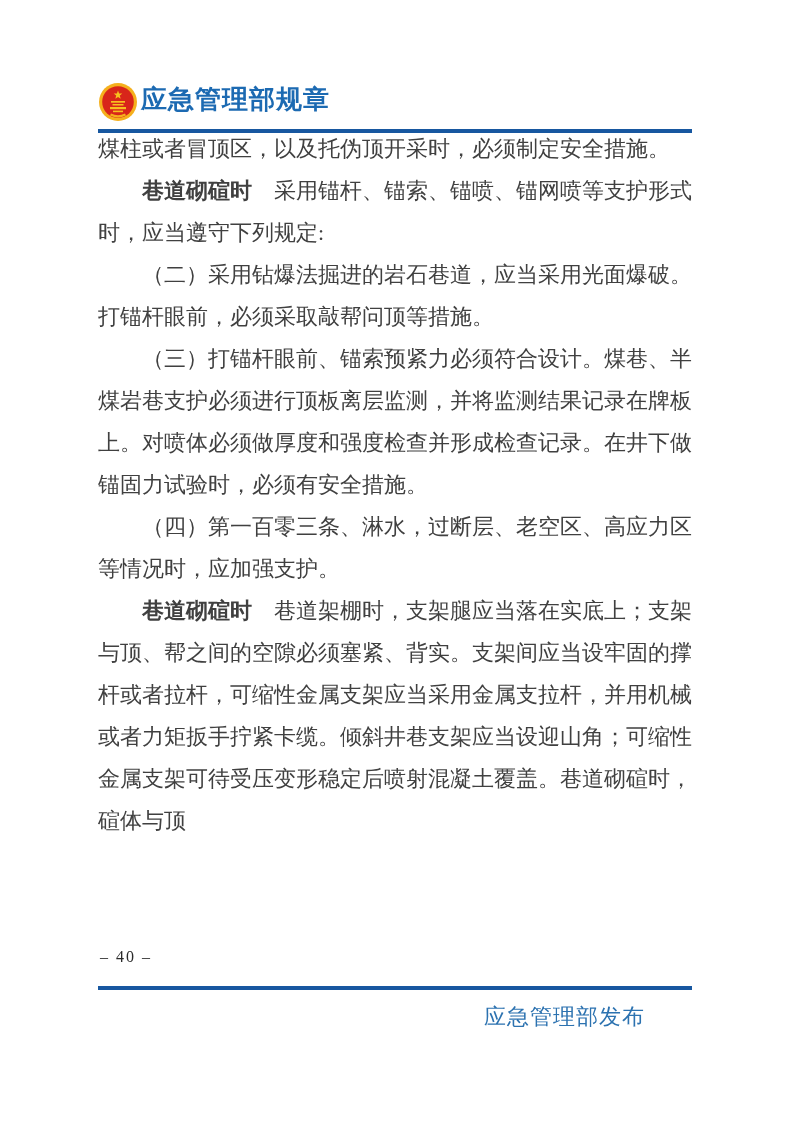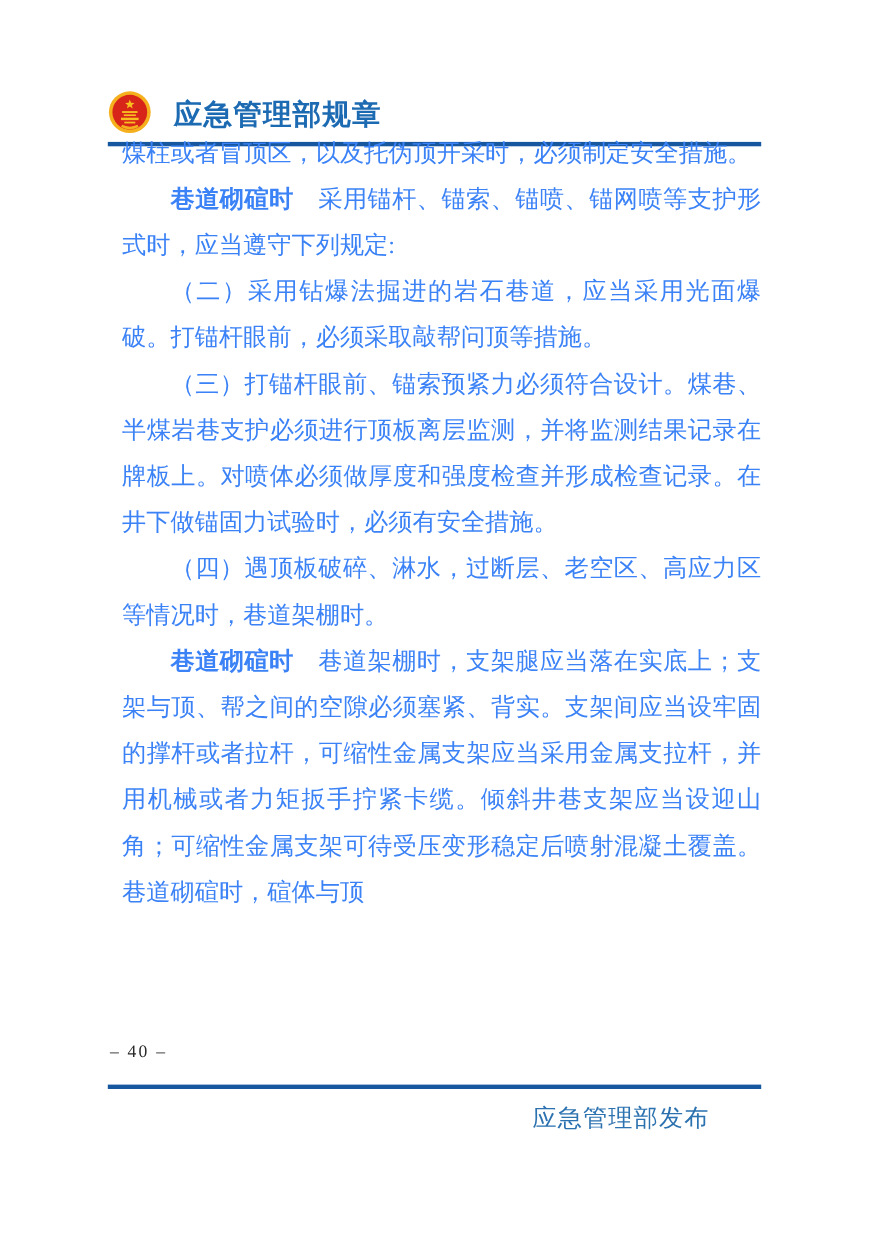--- a/index.html
+++ b/index.html
@@ -17,22 +17,22 @@
   }
   
   .header {
     position: absolute;
     top: 82px;
     left: 98px;
     right: 101px;
   }
   .header-row {
     display: flex;
-    align-items: flex-end;
-    gap: 20px;
+    align-items: flex-start;
+    gap: 3px;
   }
   .emblem {
     width: 40px;
     height: 40px;
     flex: 0 0 auto;
   }
   .title {
     font-family: "Liberation Sans", "DejaVu Sans", sans-serif;
     font-size: 26px;
     font-weight: bold;
@@ -40,29 +40,28 @@
     letter-spacing: 1px;
   }
   .rule {
     height: 4px;
     background: #1757a0;
   }
   .header .rule { margin-top: 7px; }
   
   .body-text {
     position: absolute;
-    top: 118px;
+    top: 128px;
     left: 98px;
     right: 101px;
     font-size: 22px;
     line-height: 42px;
-    color: #3b82f6;
+    color: #404040;
     text-align: justify;
     text-justify: inter-ideograph;
-    margin-left: 13px;
   }
   .para { margin: 0; }
   .para.indent { text-indent: 2em; }
   .para b { font-weight: bold; }
   
   .page-number {
     position: absolute;
     left: 100px;
     top: 948px;
     font-size: 16px;
@@ -110,21 +109,21 @@
       <span class="title">应急管理部规章</span>
     </div>
     <div class="rule"></div>
   </div>
 
   <div class="body-text">
       <p class="para">煤柱或者冒顶区，以及托伪顶开采时，必须制定安全措施。</p>
       <p class="para indent"><b>巷道砌碹时</b>　采用锚杆、锚索、锚喷、锚网喷等支护形式时，应当遵守下列规定:</p>
       <p class="para indent">（二）采用钻爆法掘进的岩石巷道，应当采用光面爆破。打锚杆眼前，必须采取敲帮问顶等措施。</p>
       <p class="para indent">（三）打锚杆眼前、锚索预紧力必须符合设计。煤巷、半煤岩巷支护必须进行顶板离层监测，并将监测结果记录在牌板上。对喷体必须做厚度和强度检查并形成检查记录。在井下做锚固力试验时，必须有安全措施。</p>
-      <p class="para indent">（四）遇顶板破碎、淋水，过断层、老空区、高应力区等情况时，巷道架棚时。</p>
+      <p class="para indent">（四）第一百零三条、淋水，过断层、老空区、高应力区等情况时，应加强支护。</p>
       <p class="para indent"><b>巷道砌碹时</b>　巷道架棚时，支架腿应当落在实底上；支架与顶、帮之间的空隙必须塞紧、背实。支架间应当设牢固的撑杆或者拉杆，可缩性金属支架应当采用金属支拉杆，并用机械或者力矩扳手拧紧卡缆。倾斜井巷支架应当设迎山角；可缩性金属支架可待受压变形稳定后喷射混凝土覆盖。巷道砌碹时，碹体与顶</p>
     </div>
 
   <div class="page-number">– 40 –</div>
   <div class="footer-rule"></div>
   <div class="publisher">应急管理部发布</div>
 
 </div>
 
 </body></html>

